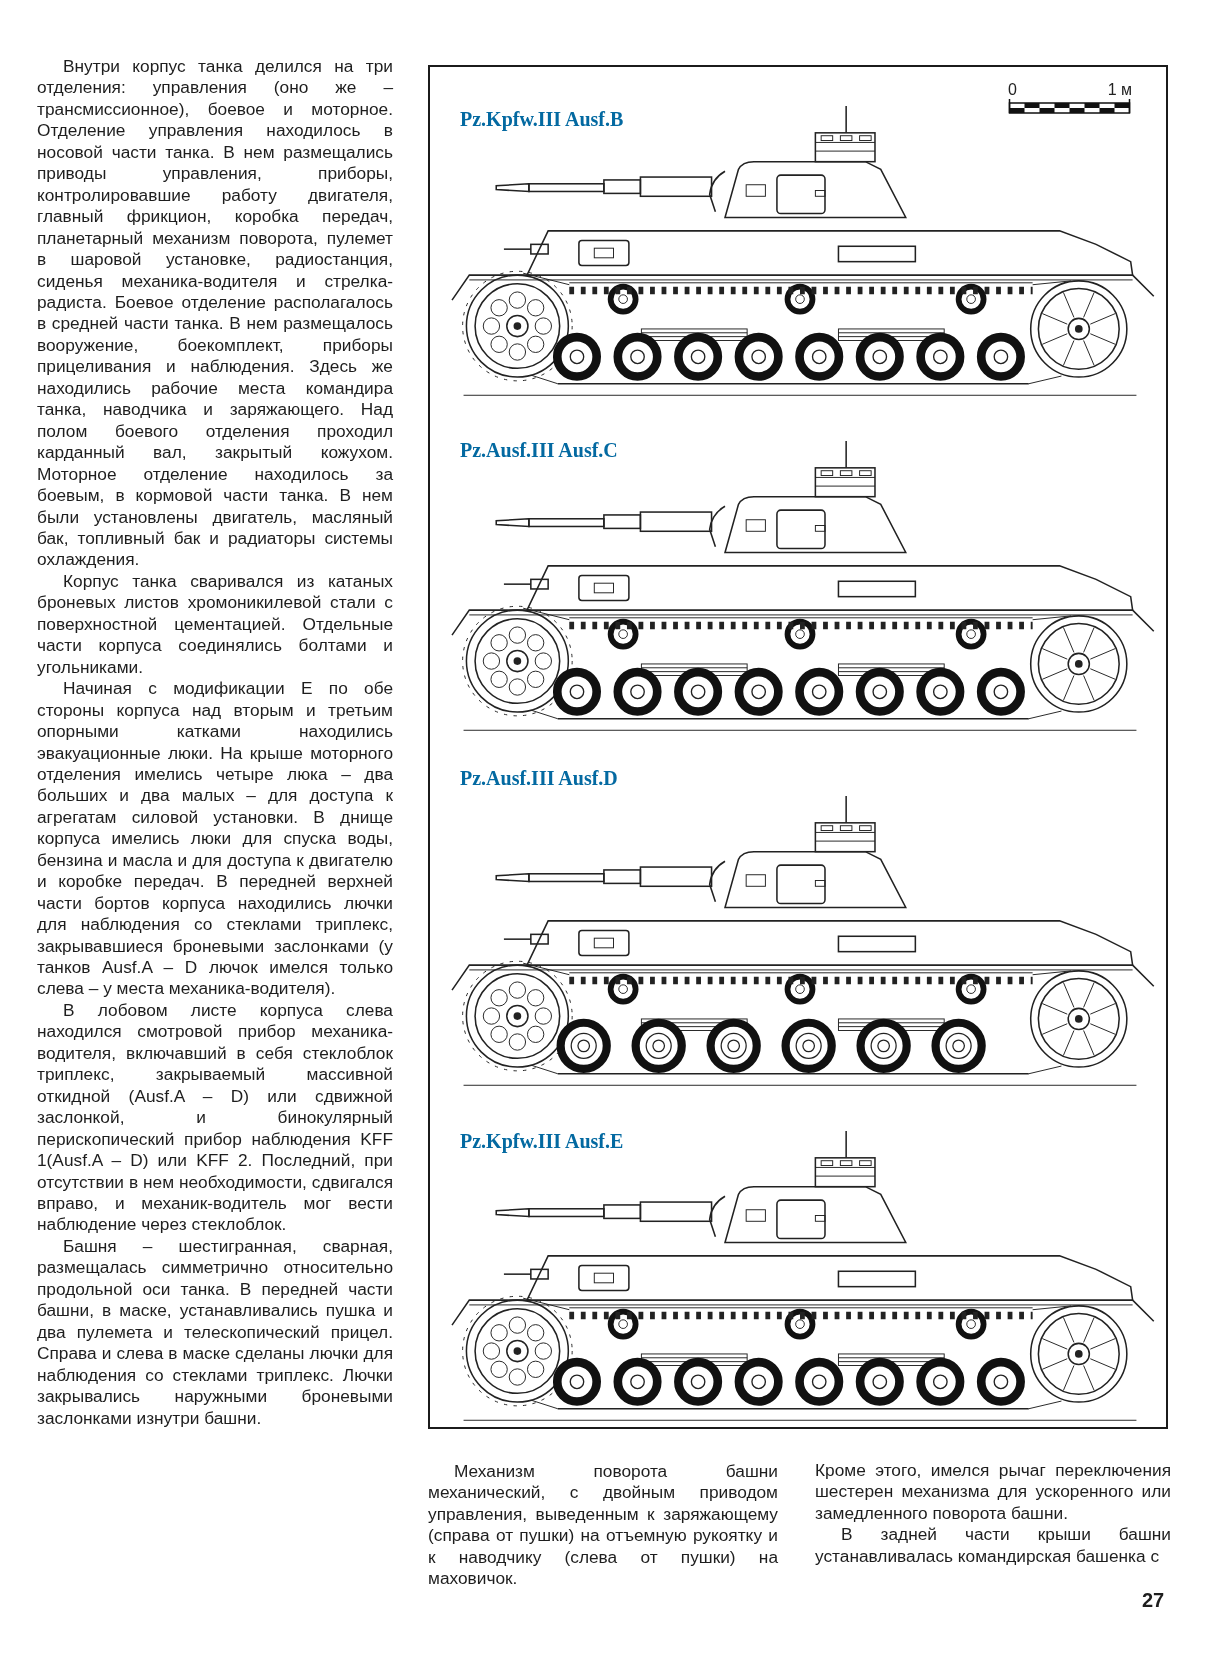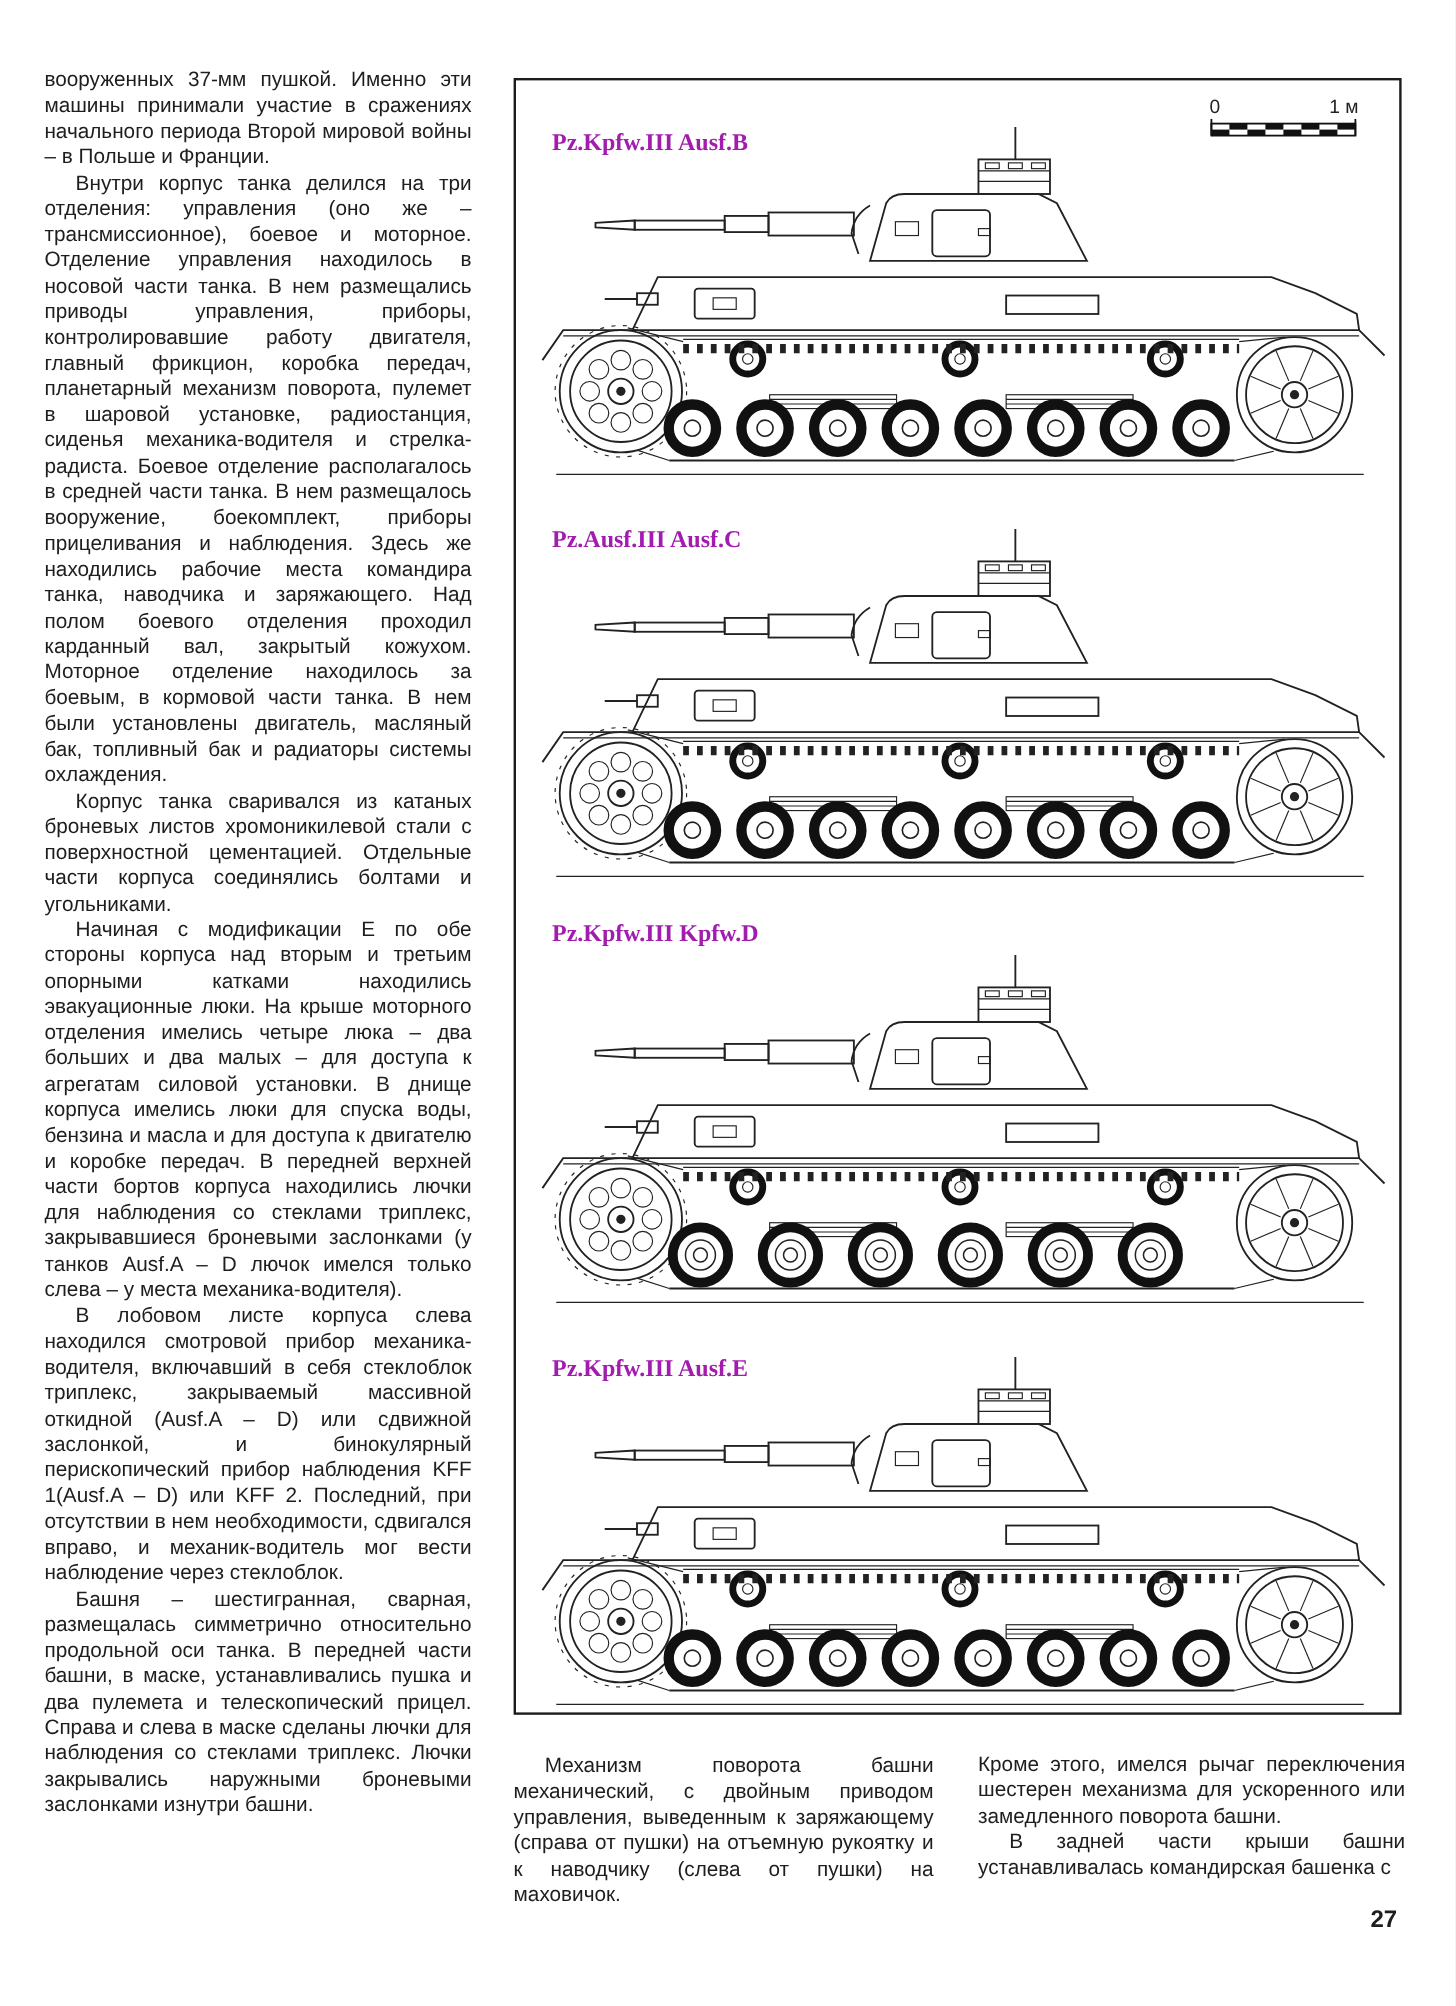--- a/index.html
+++ b/index.html
@@ -7,37 +7,36 @@
         font-family:"Liberation Sans",sans-serif;color:#1e1e1e;overflow:hidden;}
   .text-col{position:absolute;text-align:justify;font-size:17.3px;line-height:21.45px;}
   .text-col p{margin:0;text-indent:26px;}
   .text-col p.no-indent{text-indent:0;}
   #left-col{left:37px;top:56px;width:356px;}
   #mid-col{left:428px;top:1461px;width:350px;}
   #right-col{left:815px;top:1460px;width:356px;}
   #figure-panel{position:absolute;left:428px;top:65px;width:740px;height:1364px;
                 border:2px solid #1b1b1b;box-sizing:border-box;background:#fff;}
   .fig-label{position:absolute;left:30px;font-family:"Liberation Serif",serif;
-             font-weight:bold;font-size:20px;color:#a21caf;white-space:nowrap;}
+             font-weight:bold;font-size:20px;color:#0369a1;white-space:nowrap;}
   .tank{position:absolute;left:4px;width:732px;height:298px;}
   #scalebar{position:absolute;left:578px;top:14px;width:124px;}
   #scalebar .nums{display:flex;justify-content:space-between;font-size:16px;color:#222;
                   line-height:18px;}
   .footer-journal{position:absolute;left:718px;top:1589px;font-weight:bold;font-size:20px;}
   .footer-page{position:absolute;left:1142px;top:1589px;font-weight:bold;font-size:20px;text-align:right;}
   svg .ln{stroke:#222;fill:none;stroke-width:1.6px;}
   svg .thin{stroke:#222;fill:none;stroke-width:1px;}
 </style>
 </head>
 <body>
 
 <div class="page">
 
   <div class="text-col" id="left-col">
-    <p class="no-indent">вооруженных 37-мм пушкой. Именно эти машины принимали участие в сражениях начального периода Второй мировой войны – в Польше и Франции.</p>
     <p>Внутри корпус танка делился на три отделения: управления (оно же – трансмиссионное), боевое и моторное. Отделение управления находилось в носовой части танка. В нем размещались приводы управления, приборы, контролировавшие работу двигателя, главный фрикцион, коробка передач, планетарный механизм поворота, пулемет в шаровой установке, радиостанция, сиденья механика-водителя и стрелка-радиста. Боевое отделение располагалось в средней части танка. В нем размещалось вооружение, боекомплект, приборы прицеливания и наблюдения. Здесь же находились рабочие места командира танка, наводчика и заряжающего. Над полом боевого отделения проходил карданный вал, закрытый кожухом. Моторное отделение находилось за боевым, в кормовой части танка. В нем были установлены двигатель, масляный бак, топливный бак и радиаторы системы охлаждения.</p>
     <p>Корпус танка сваривался из катаных броневых листов хромоникилевой стали с поверхностной цементацией. Отдельные части корпуса соединялись болтами и угольниками.</p>
     <p>Начиная с модификации Е по обе стороны корпуса над вторым и третьим опорными катками находились эвакуационные люки. На крыше моторного отделения имелись четыре люка – два больших и два малых – для доступа к агрегатам силовой установки. В днище корпуса имелись люки для спуска воды, бензина и масла и для доступа к двигателю и коробке передач. В передней верхней части бортов корпуса находились лючки для наблюдения со стеклами триплекс, закрывавшиеся броневыми заслонками (у танков Ausf.A – D лючок имелся только слева – у места механика-водителя).</p>
     <p>В лобовом листе корпуса слева находился смотровой прибор механика-водителя, включавший в себя стеклоблок триплекс, закрываемый массивной откидной (Ausf.A – D) или сдвижной заслонкой, и бинокулярный перископический прибор наблюдения KFF 1(Ausf.A – D) или KFF 2. Последний, при отсутствии в нем необходимости, сдвигался вправо, и механик-водитель мог вести наблюдение через стеклоблок.</p>
     <p>Башня – шестигранная, сварная, размещалась симметрично относительно продольной оси танка. В передней части башни, в маске, устанавливались пушка и два пулемета и телескопический прицел. Справа и слева в маске сделаны лючки для наблюдения со стеклами триплекс. Лючки закрывались наружными броневыми заслонками изнутри башни.</p>
   </div>
 
   <svg width="0" height="0" style="position:absolute" aria-hidden="true">
     <defs>
       <g id="tank-body">
@@ -203,21 +202,21 @@
       <use href="#tank-body"></use>
         <use href="#wheels8"></use>
       </svg>
 
     <div class="fig-label" style="top:372px">Pz.Ausf.III Ausf.C</div>
     <svg class="tank" style="top:372px" viewBox="0 0 760 310" preserveAspectRatio="xMidYMax meet" aria-hidden="true">
       <use href="#tank-body"></use>
         <use href="#wheels8"></use>
       </svg>
 
-    <div class="fig-label" style="top:700px">Pz.Kpfw.III Kpfw.D</div>
+    <div class="fig-label" style="top:700px">Pz.Ausf.III Ausf.D</div>
     <svg class="tank" style="top:727px" viewBox="0 0 760 310" preserveAspectRatio="xMidYMax meet" aria-hidden="true">
       <use href="#tank-body"></use>
         <use href="#wheels6"></use>
       </svg>
 
     <div class="fig-label" style="top:1063px">Pz.Kpfw.III Ausf.E</div>
     <svg class="tank" style="top:1062px" viewBox="0 0 760 310" preserveAspectRatio="xMidYMax meet" aria-hidden="true">
       <use href="#tank-body"></use>
         <use href="#wheels8"></use>
       </svg>

